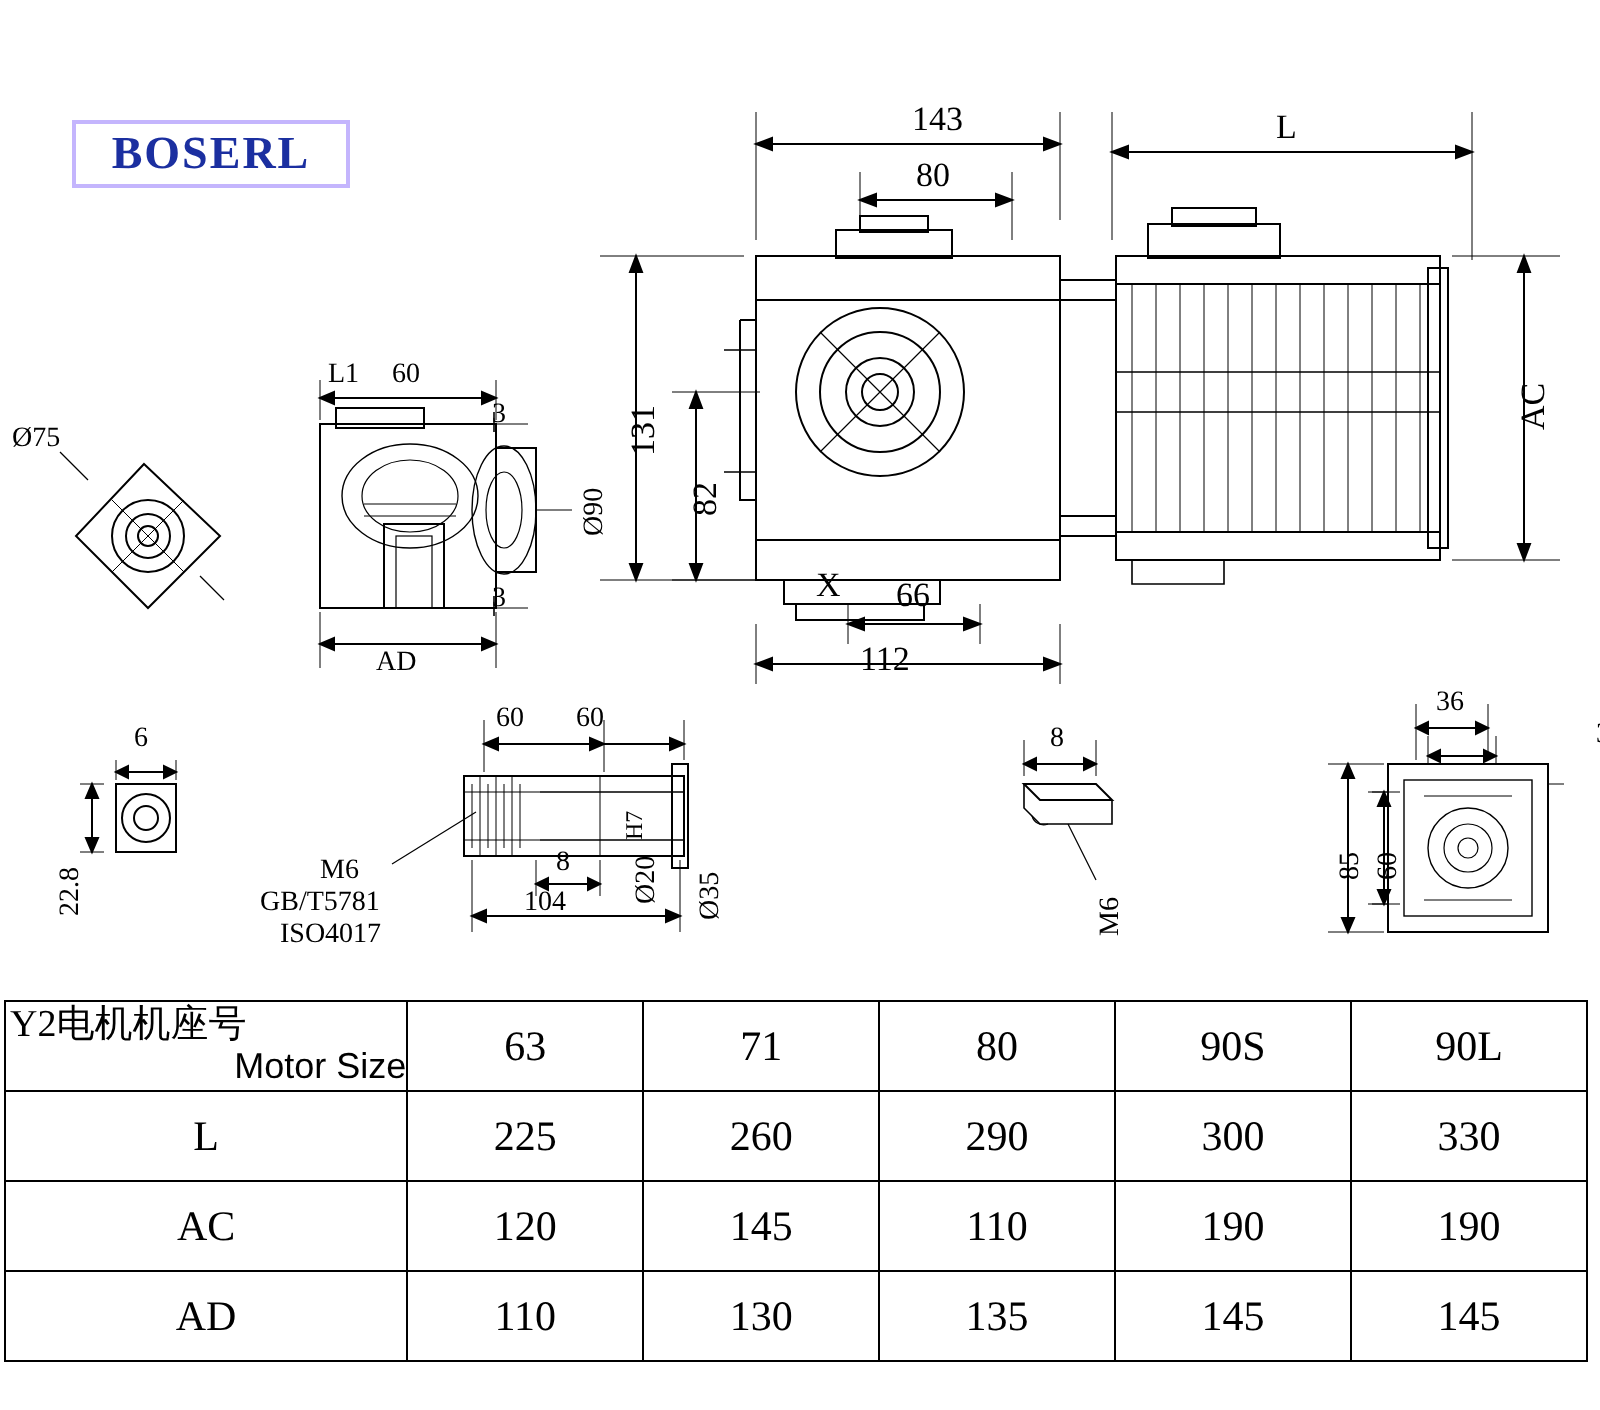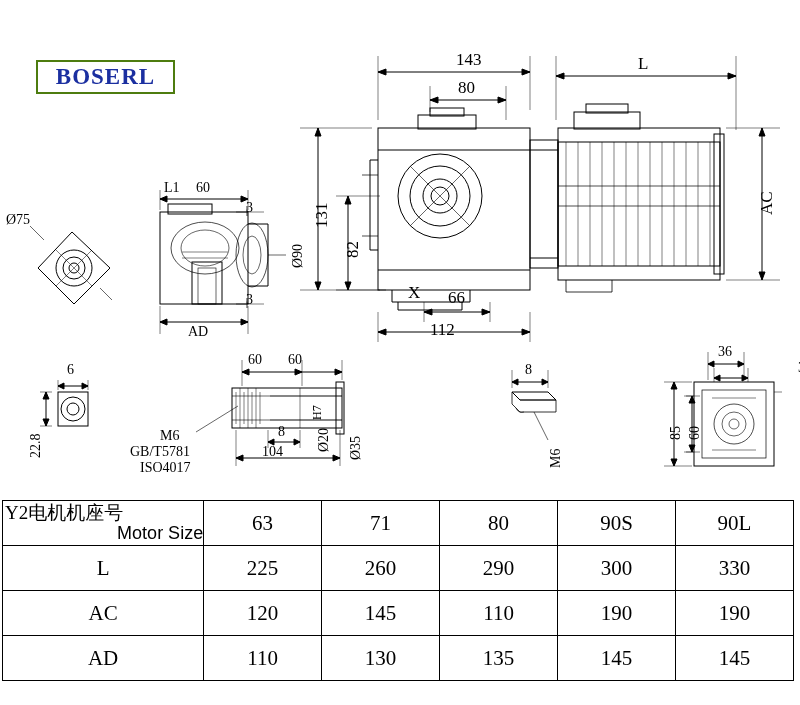--- a/index.html
+++ b/index.html
@@ -12,21 +12,21 @@
 
   
   .title{
     position:absolute;left:44px;top:20px;
     font-family:"Liberation Serif", serif;
     font-size:27px;font-weight:bold;letter-spacing:0px;
     white-space:nowrap;
   }
   .logo{
     position:absolute;left:36px;top:60px;
-    width:135px;height:30px;border:2px solid #4d7c0f;
+    width:135px;height:30px;border:2px solid #c4b5fd;
     display:flex;align-items:center;justify-content:center;
   }
   .logo span{
     font-family:"Liberation Serif", serif;
     font-size:23px;font-weight:bold;color:#1b2fa0;letter-spacing:1px;
   }
 
   
   .draw{position:absolute;left:0;top:0;width:800px;height:705px;}
   .draw *{shape-rendering:geometricPrecision;}

